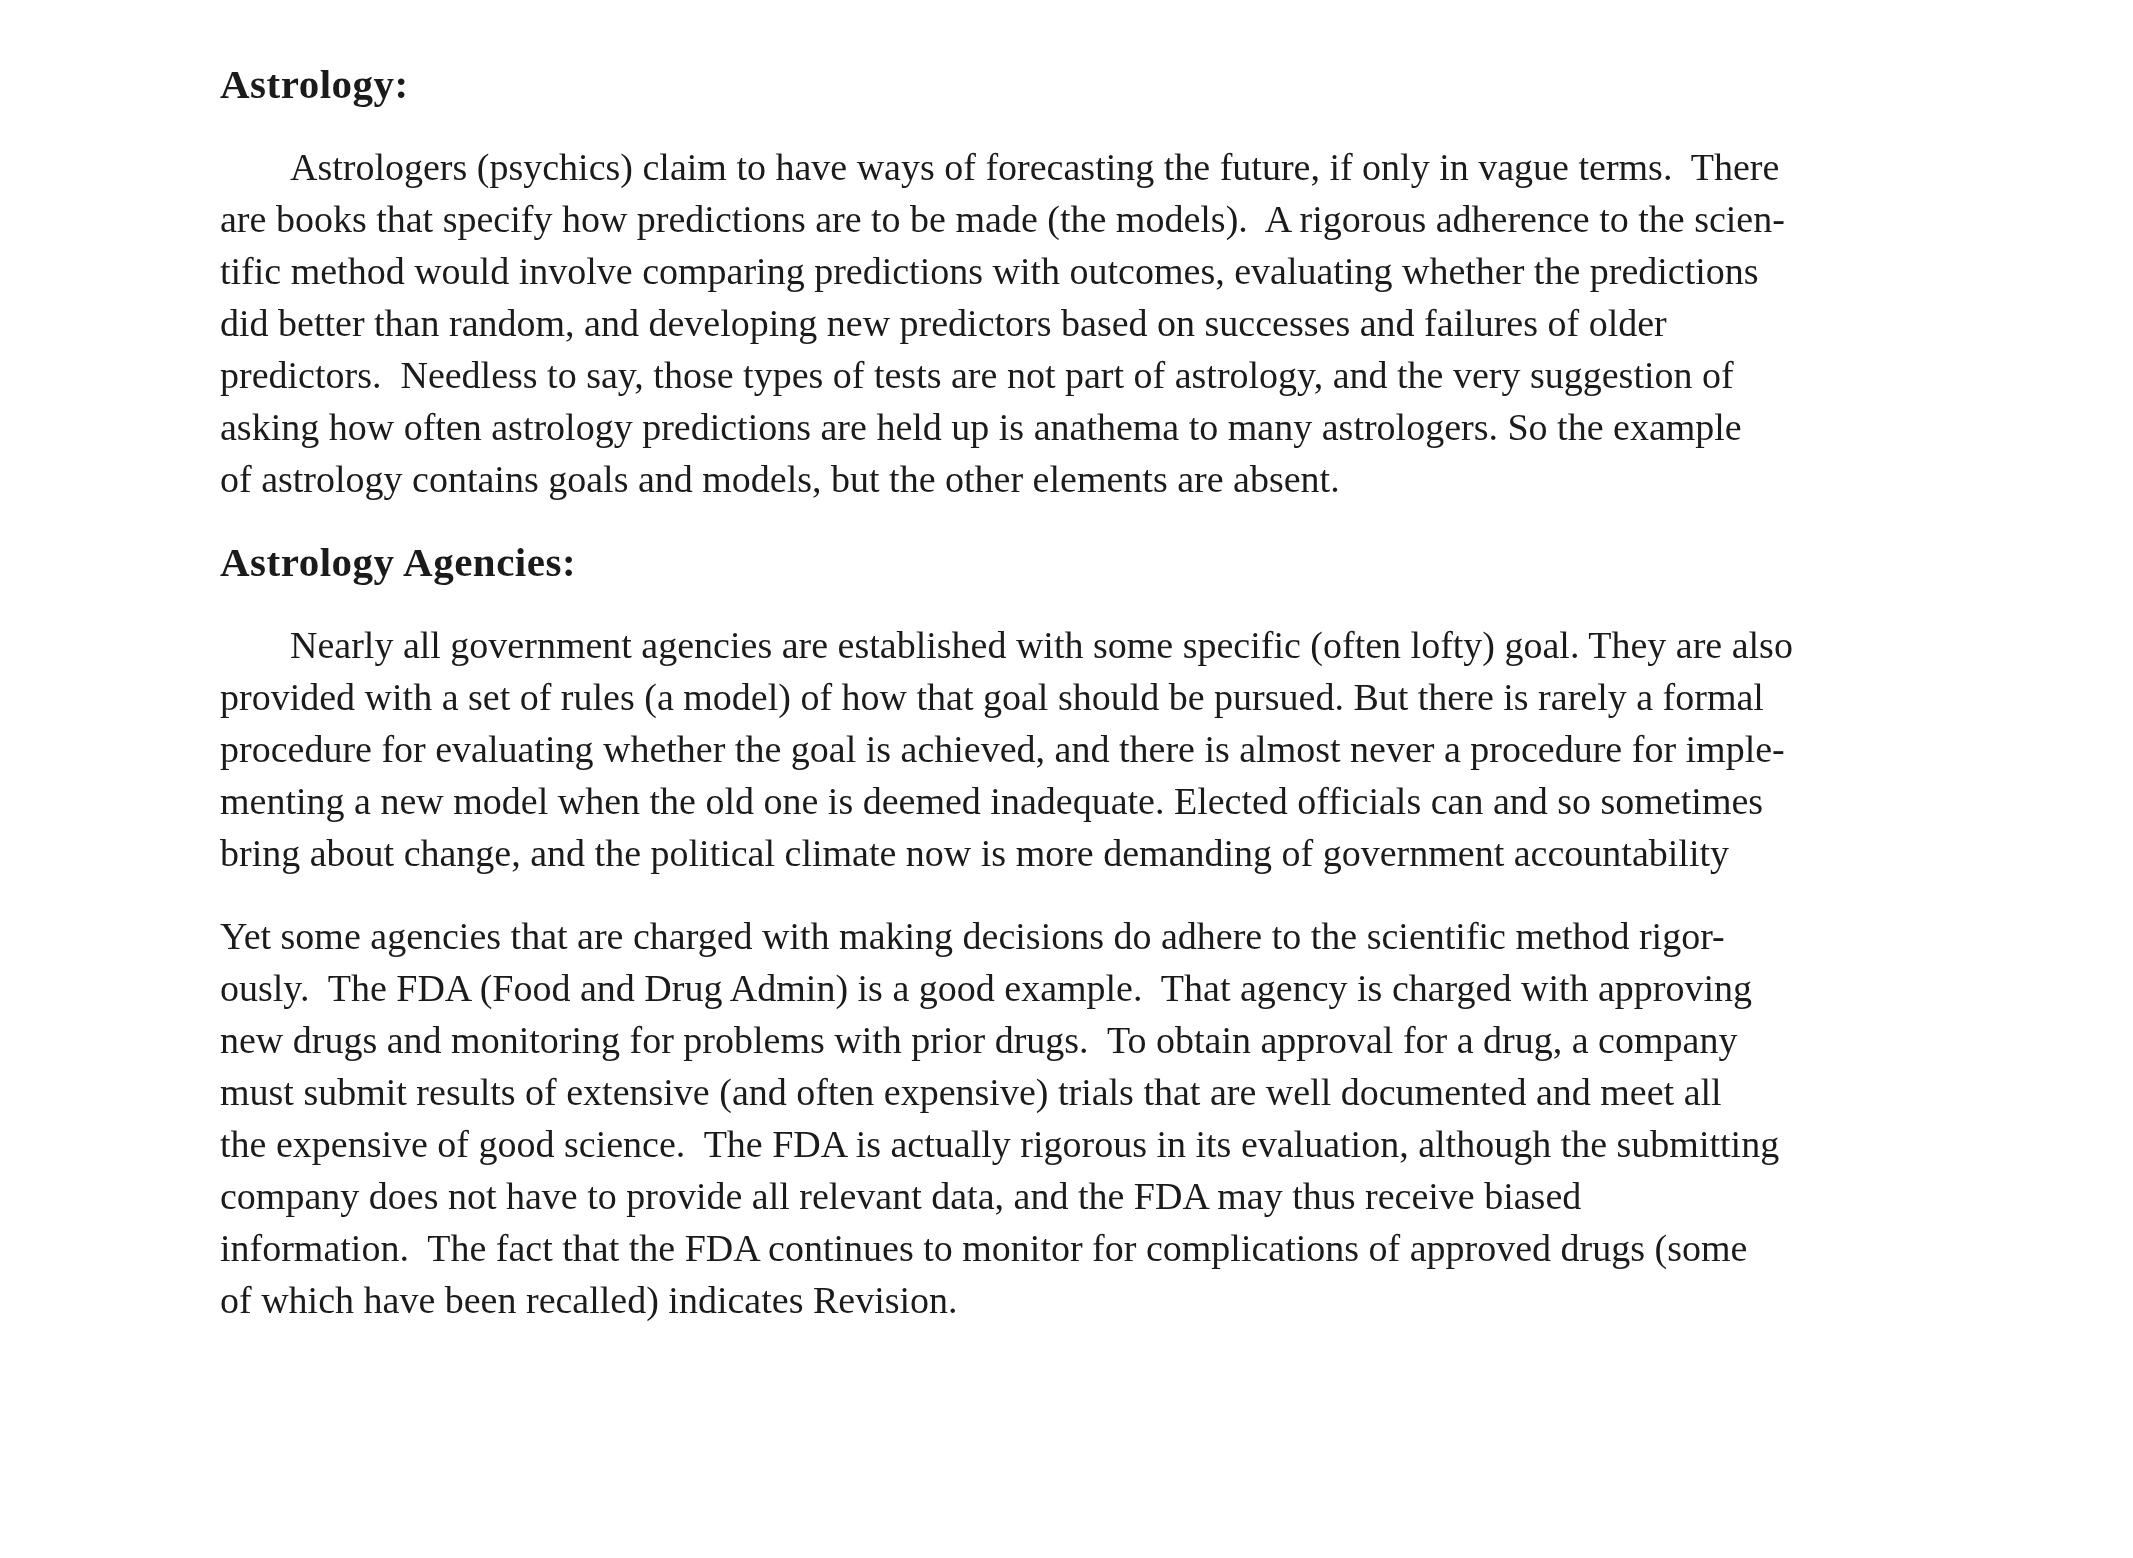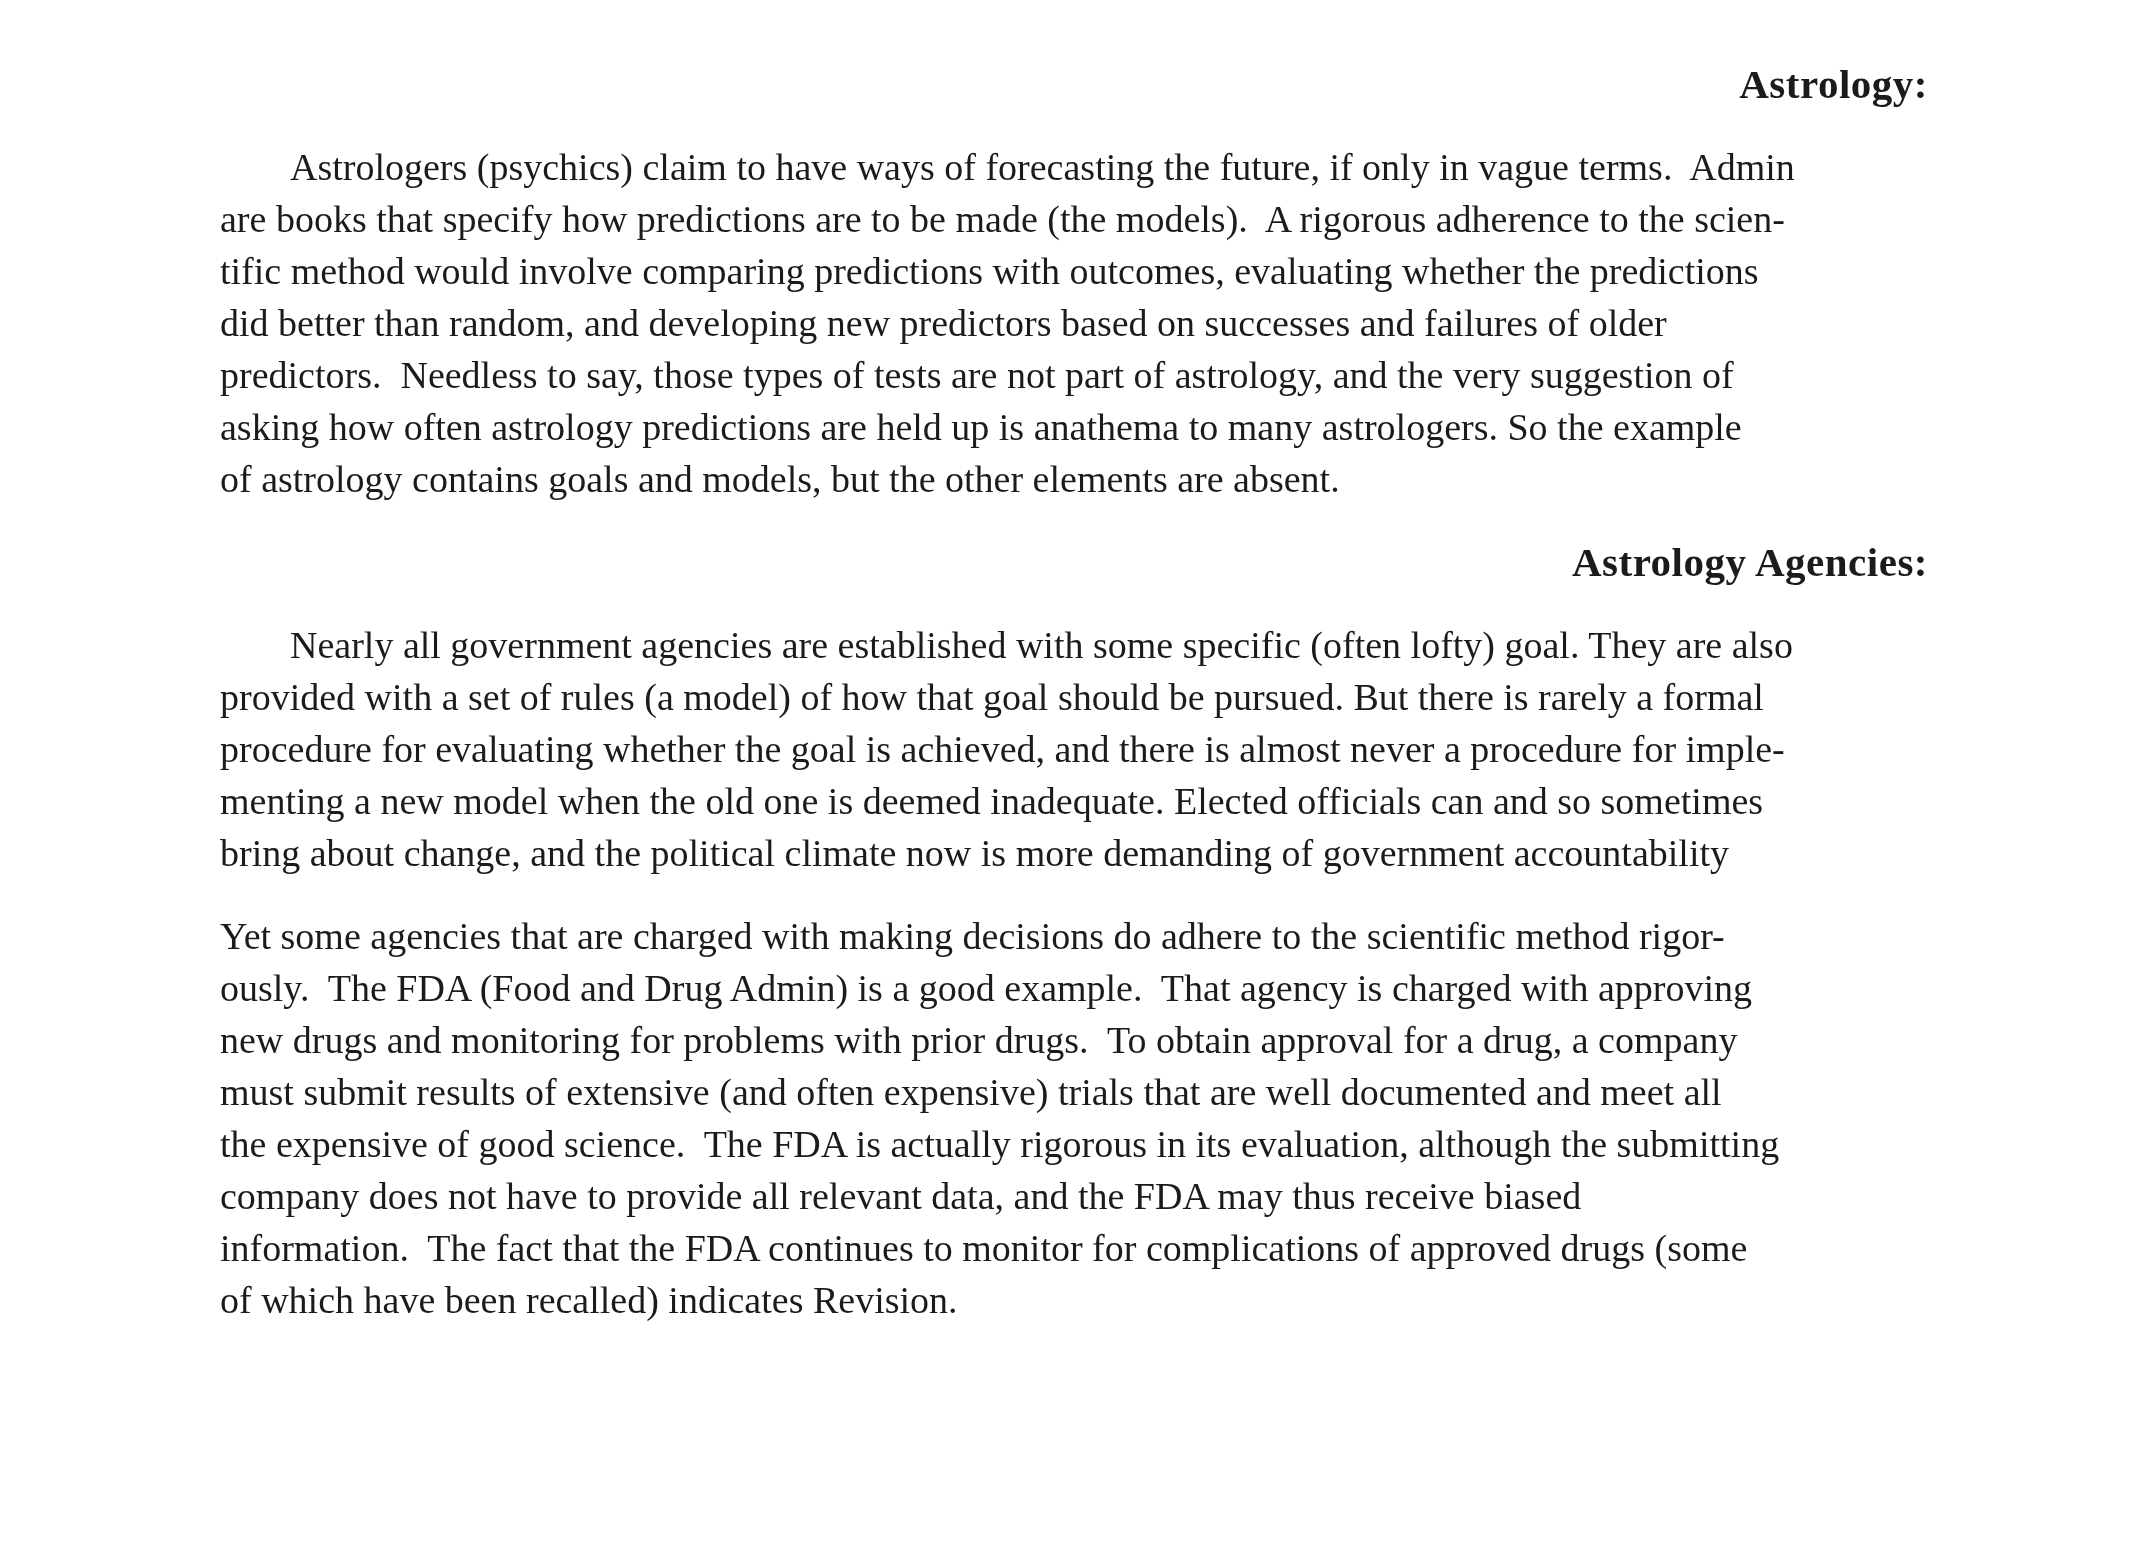--- a/index.html
+++ b/index.html
@@ -16,21 +16,21 @@
   }
   .page {
     box-sizing: border-box;
     width: 2133px;
     padding: 58px 205px 0 220px;
   }
   .section-heading {
     font-size: 41px;
     line-height: 52px;
     font-weight: 700;
-    text-align: right;
+    text-align: left;
     margin: 31px 0 0 0;
     letter-spacing: 0.5px;
   }
   .section:first-child .section-heading {
     margin-top: 0;
   }
   .paragraph {
     margin: 31px 0 0 0;
     font-size: 38px;
     line-height: 52px;
@@ -43,21 +43,21 @@
   }
 </style>
 </head>
 <body>
 
 <main class="page">
 
   <section class="section">
     <h1 class="section-heading">Astrology:</h1>
     <div class="paragraph indent">
-        <div class="line">Astrologers (psychics) claim to have ways of forecasting the future, if only in vague terms.  Admin</div>
+        <div class="line">Astrologers (psychics) claim to have ways of forecasting the future, if only in vague terms.  There</div>
         <div class="line">are books that specify how predictions are to be made (the models).  A rigorous adherence to the scien-</div>
         <div class="line">tific method would involve comparing predictions with outcomes, evaluating whether the predictions</div>
         <div class="line">did better than random, and developing new predictors based on successes and failures of older</div>
         <div class="line">predictors.  Needless to say, those types of tests are not part of astrology, and the very suggestion of</div>
         <div class="line">asking how often astrology predictions are held up is anathema to many astrologers. So the example</div>
         <div class="line">of astrology contains goals and models, but the other elements are absent.</div>
       </div>
   </section>
 
   <section class="section">

